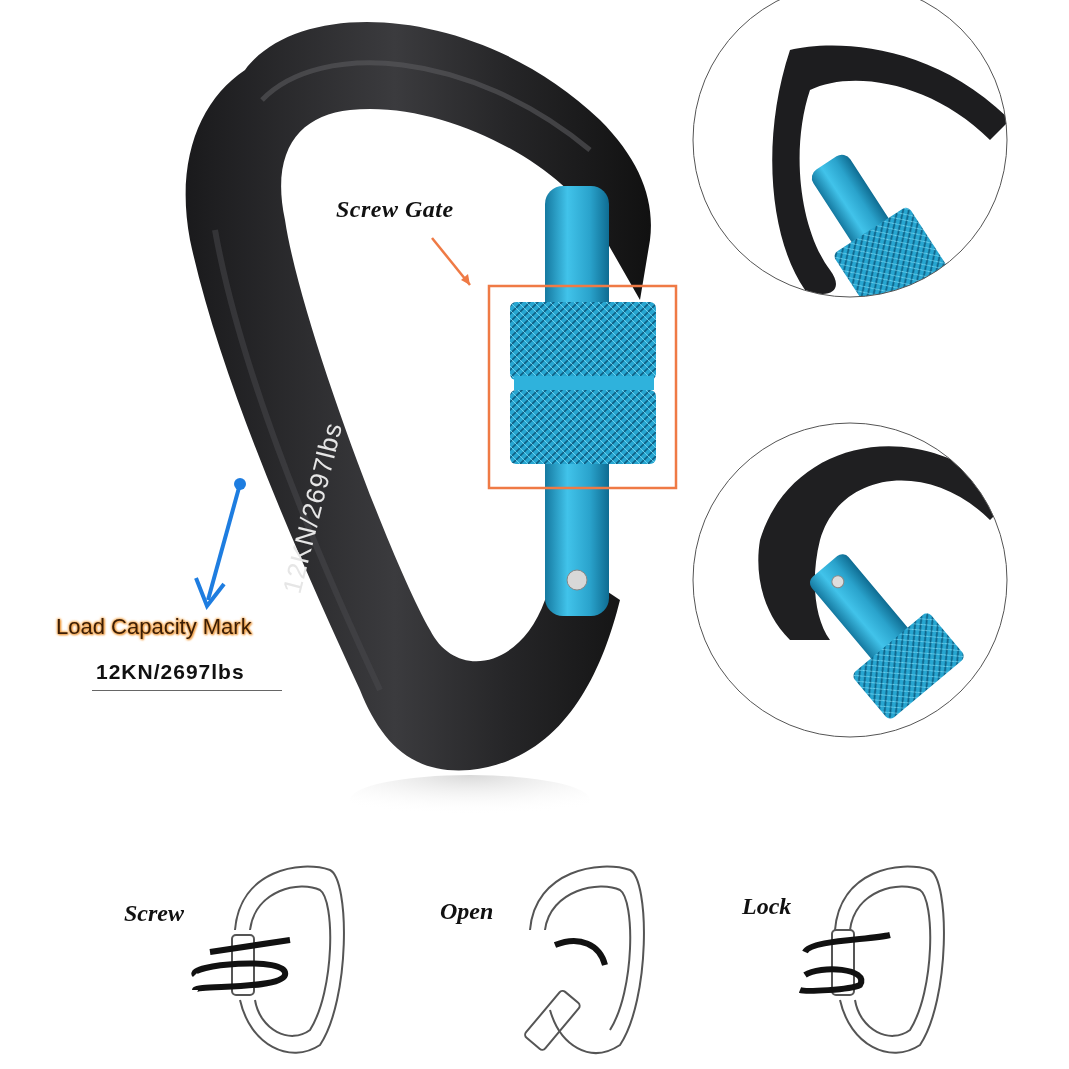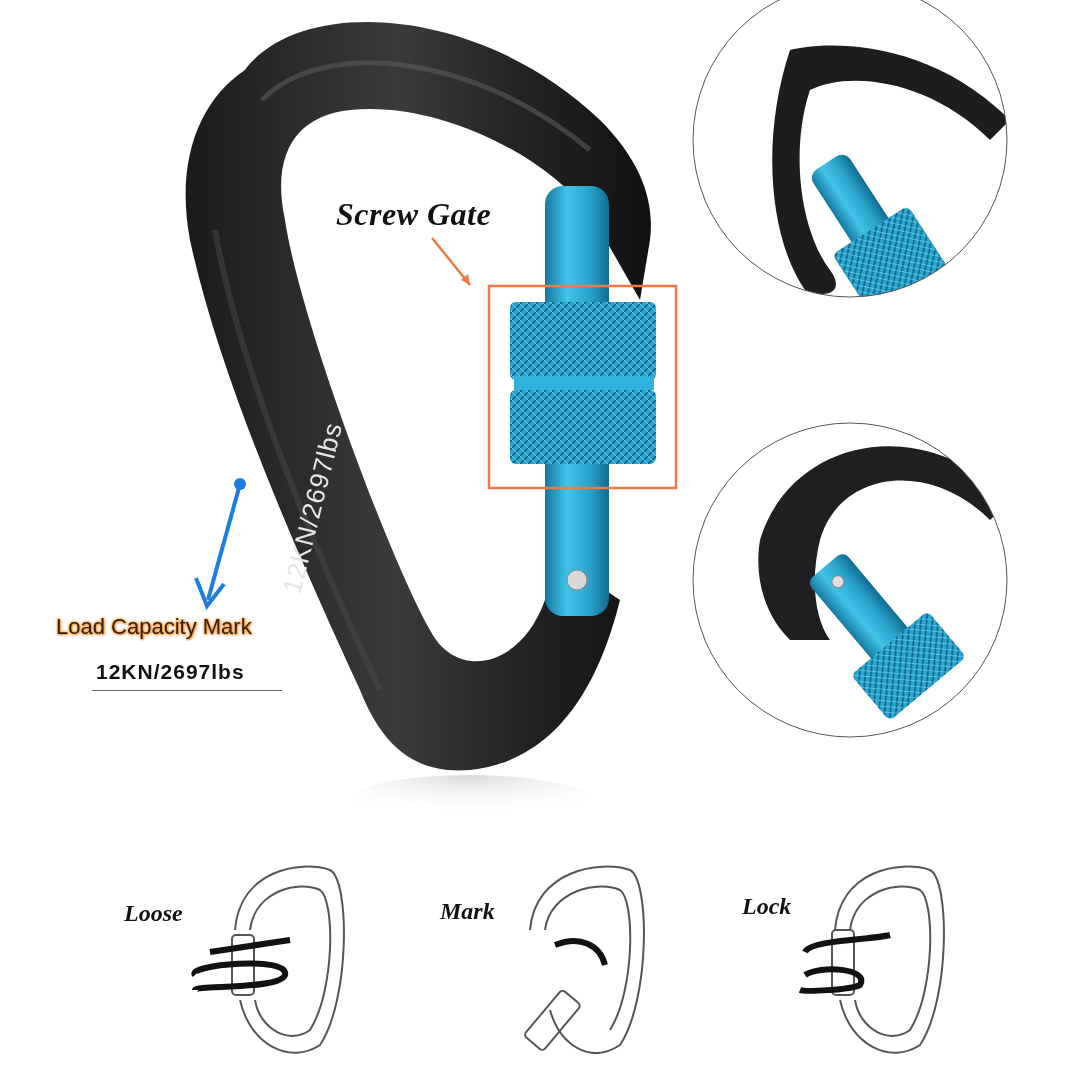--- a/index.html
+++ b/index.html
@@ -1,20 +1,20 @@
 <!DOCTYPE html>
 <html><head>
 <meta charset="utf-8">
 <style>
   html, body { margin: 0; padding: 0; background: #ffffff; }
   body { width: 1069px; height: 1069px; position: relative; overflow: hidden; font-family: "Liberation Sans", sans-serif; }
   .abs { position: absolute; }
   svg.main { position: absolute; left: 0; top: 0; }
   .label-serif { font-family: "Liberation Serif", "DejaVu Serif", serif; font-style: italic; font-weight: bold; color: #111; }
-  #screw-gate-label { left: 336px; top: 196px; font-size: 32px; letter-spacing: 0.5px; }
+  #screw-gate-label { left: 336px; top: 196px; font-size: 24px; letter-spacing: 0.5px; }
   #load-label { left: 56px; top: 614px; font-size: 22px; color: #3a1d06;
     text-shadow: 0 0 3px #f4a44a, 0 0 3px #f4a44a, 0 0 2px #f8c078, 1px 1px 2px #e8913a; }
   #load-value { left: 96px; top: 660px; font-size: 21px; font-weight: bold; color: #111; letter-spacing: 1px;
     font-family: "Liberation Sans", sans-serif; }
   #load-underline { left: 92px; top: 690px; width: 190px; height: 1px; background: #666; }
   #step-loose { left: 124px; top: 900px; font-size: 24px; }
   #step-open { left: 440px; top: 898px; font-size: 24px; }
   #step-lock { left: 742px; top: 893px; font-size: 24px; text-align: right; }
 </style>
 </head>
@@ -128,15 +128,15 @@
       <rect x="832" y="930" width="22" height="65" rx="4"></rect>
       <path d="M805 952 C 810 940, 870 940, 890 935 M805 975 C 820 965, 870 968, 860 985 C 850 990, 805 992, 800 990" stroke="#111" stroke-width="6"></path>
     </g>
   </g>
 </svg>
 
 <div id="screw-gate-label" class="abs label-serif">Screw Gate</div>
 <div id="load-label" class="abs">Load Capacity Mark</div>
 <div id="load-value" class="abs">12KN/2697lbs</div>
 <div id="load-underline" class="abs"></div>
-<div id="step-loose" class="abs label-serif">Loose</div>
-<div id="step-open" class="abs label-serif">Mark</div>
+<div id="step-loose" class="abs label-serif">Screw</div>
+<div id="step-open" class="abs label-serif">Open</div>
 <div id="step-lock" class="abs label-serif">Lock</div>
 
 </body></html>

